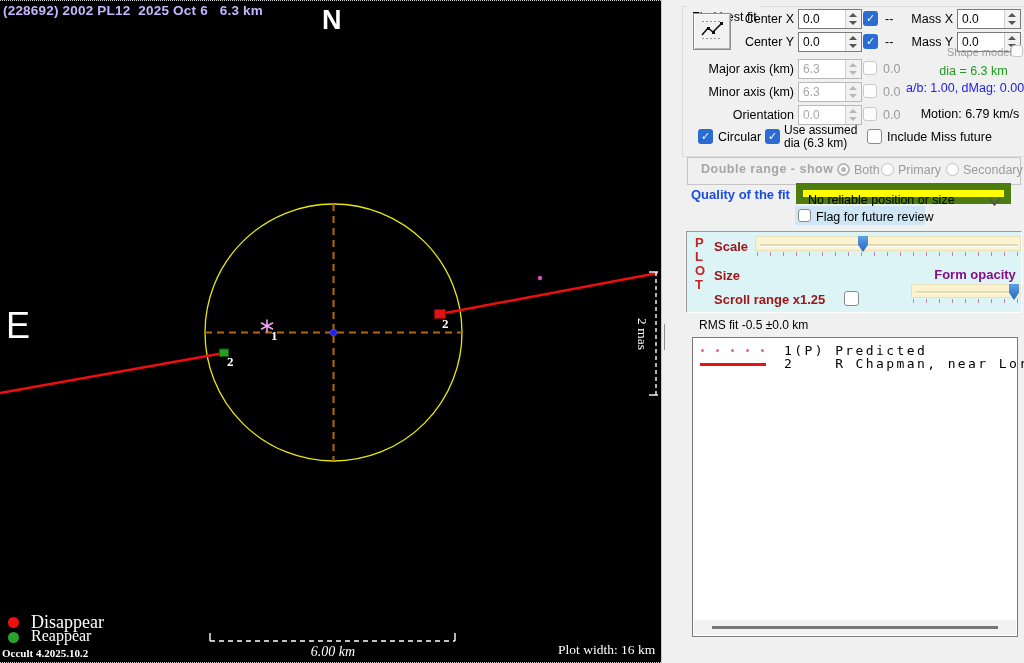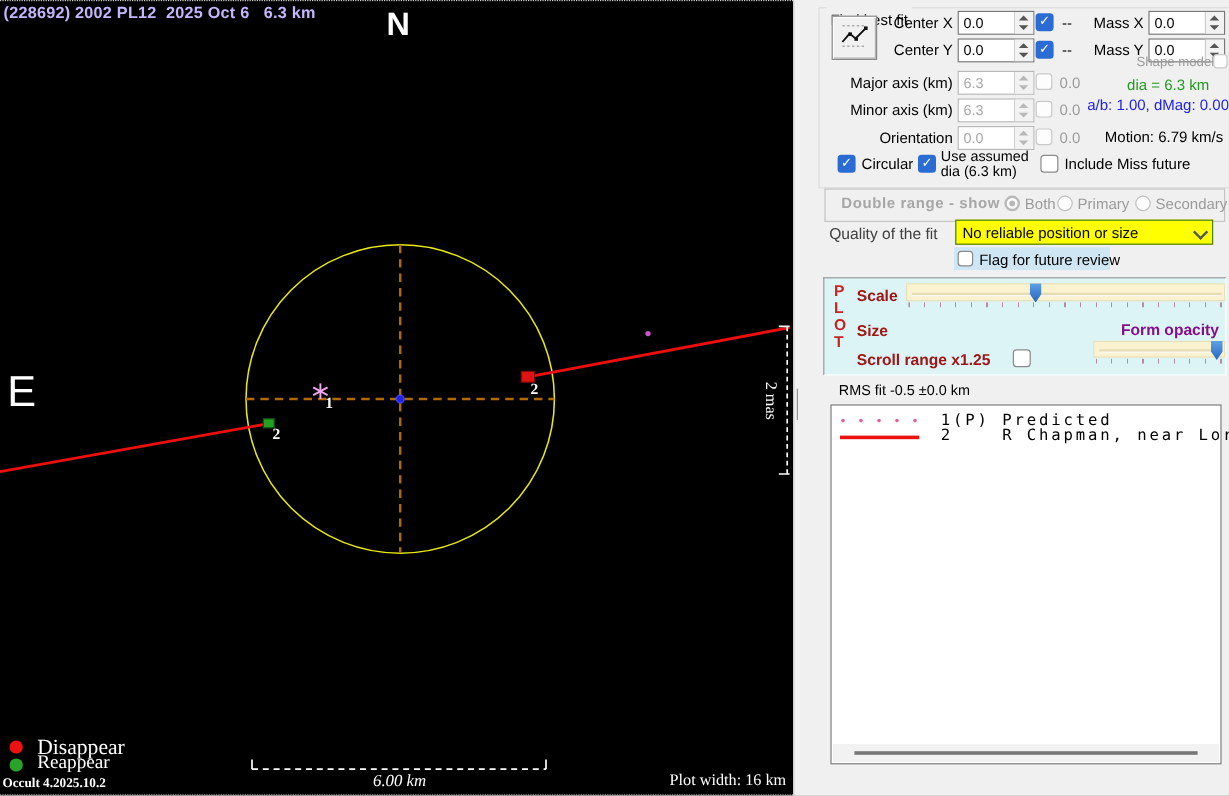--- a/index.html
+++ b/index.html
@@ -215,22 +215,22 @@
 
     <div class="abs" style="left:25px;top:157px;width:332px;height:26px;border:1px solid #c4c4c4"></div>
     <div class="abs lab" style="left:39px;top:162px;font-weight:bold;color:#a6a6a6;letter-spacing:.5px">Double range - show</div>
     <div class="abs radio dis sel" style="left:175px;top:163px"></div>
     <div class="abs lab gray" style="left:192px;top:163px">Both</div>
     <div class="abs radio dis" style="left:219px;top:163px"></div>
     <div class="abs lab gray" style="left:236px;top:163px">Primary</div>
     <div class="abs radio dis" style="left:284px;top:163px"></div>
     <div class="abs lab gray" style="left:301px;top:163px">Secondary</div>
 
-    <div class="abs" style="left:29px;top:187px;font-size:13px;font-weight:normal;color:#404040">Quality of the fit</div>
-    <div class="abs" style="left:134px;top:183px;width:215px;height:21px;background:#ffff00;border:1px solid #4d7c0f;box-sizing:border-box">
+    <div class="abs" style="left:29px;top:187px;font-size:13px;font-weight:bold;color:#1d4ed8">Quality of the fit</div>
+    <div class="abs" style="left:134px;top:183px;width:215px;height:21px;background:#ffff00;border:7px solid #4d7c0f;box-sizing:border-box">
       <span class="abs lab" style="left:5px;top:3px">No reliable position or size</span>
       <span class="abs chev" style="right:5px;top:5px"></span>
     </div>
     <div class="abs" style="left:133px;top:206px;width:130px;height:19px;background:#cfe7f5">
       <span class="abs cb off" style="left:3px;top:3px;width:13px;height:13px"></span>
       <span class="abs lab" style="left:21px;top:4px;font-size:12.5px">Flag for future review</span>
     </div>
 
     <div class="abs" style="left:24px;top:231px;width:336px;height:82px;background:#dcf4f6;border-top:1px solid #9a9a9a;border-left:1px solid #9a9a9a;border-right:1px solid #fff;border-bottom:1px solid #fff;box-sizing:border-box"></div>
     <div class="abs maroon" style="left:33px;top:235px;color:#c92424">P</div>

